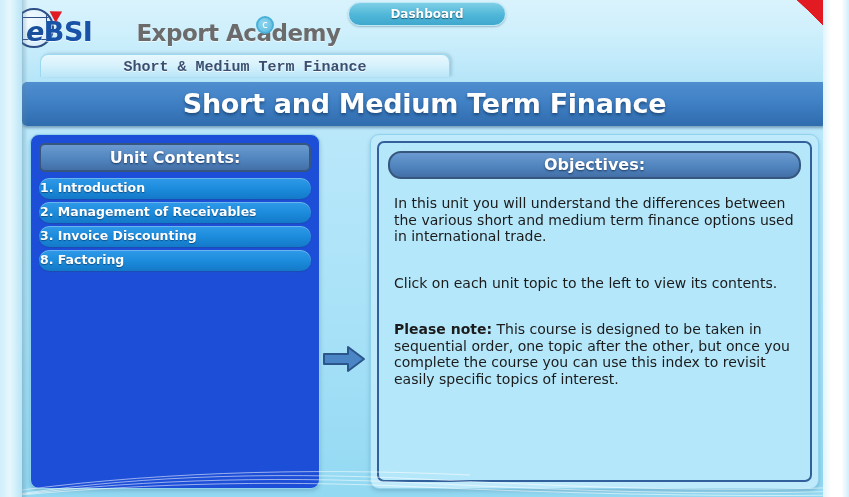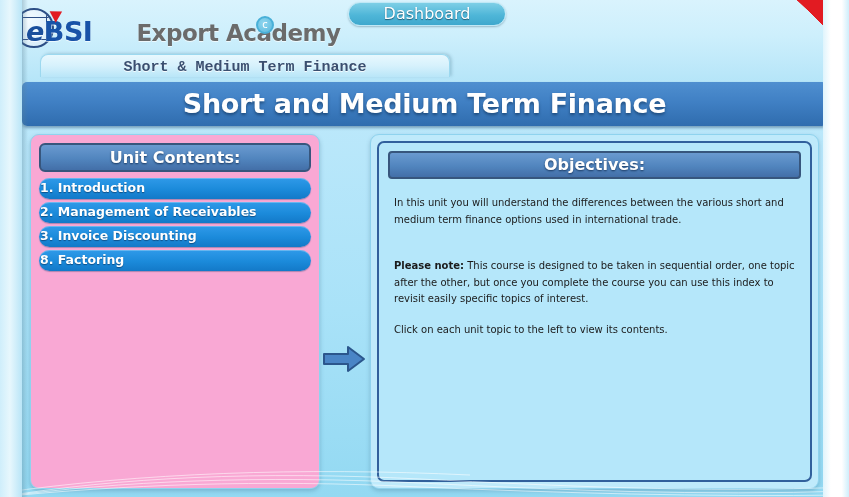--- a/index.html
+++ b/index.html
@@ -89,21 +89,21 @@
     z-index: 13;
   }
 
   
   .dashboard-btn {
     position: absolute; left: 348px; top: 2px; width: 158px; height: 24px;
     border-radius: 14px;
     background: linear-gradient(to bottom,#7ecfe6 0%, #4fb6d8 55%, #3fa8cd 100%);
     border: 1px solid #bfe8f6;
     box-shadow: 0 1px 2px rgba(40,80,100,.35);
-    color: #ffffff; font-weight: 400; font-size: 16px;
+    color: #ffffff; font-weight: 700; font-size: 12px;
     text-align: center; line-height: 22px;
     text-shadow: 0 1px 1px rgba(20,70,95,.8);
     z-index: 14;
   }
 
   
   .crumb-tab {
     position: absolute; left: 40px; top: 54px; width: 410px; height: 23px;
     border-radius: 8px 8px 0 0;
     background: linear-gradient(to bottom,#e8f8fe 0%, #d6f1fc 50%, #b9e6f8 100%);
@@ -134,21 +134,21 @@
     box-shadow: 0 2px 3px rgba(30,70,110,.45);
     color: #ffffff; font-weight: 700; font-size: 27px;
     text-align: center; line-height: 44px;
     letter-spacing: -.3px;
     text-shadow: 0 2px 3px rgba(10,40,75,.55);
   }
 
   
   .panel-left {
     position: absolute; left: 8px; top: 52px; width: 290px; height: 355px;
-    background: #f9a8d4;
+    background: #1d4ed8;
     border: 1px solid #8fd3ee;
     border-radius: 9px;
     box-shadow: 0 2px 4px rgba(50,100,130,.3);
   }
   .panel-head {
     margin: 8px 8px 6px 8px; height: 29px;
     background: linear-gradient(to bottom,#6a9ad0 0%, #5185be 55%, #436fa8 100%);
     border: 2px solid #37567d;
     border-radius: 6px;
     color: #ffffff; font-weight: 700; font-size: 16px;
@@ -203,29 +203,29 @@
     width: 100%; height: 100%;
     background: #b5e7fa;
     border: 2px solid #31609c;
     border-radius: 7px;
     padding: 8px 9px;
   }
   .obj-head {
     height: 28px;
     background: linear-gradient(to bottom,#6a9ad0 0%, #5185be 55%, #436fa8 100%);
     border: 2px solid #37567d;
-    border-radius: 4px;
+    border-radius: 13px;
     color: #ffffff; font-weight: 700; font-size: 16px;
     text-align: center; line-height: 24px;
     text-shadow: 0 1px 2px rgba(10,35,70,.75);
     margin-bottom: 16px;
   }
   .obj-body { padding: 0 6px; }
   .obj-p {
-    color: #1b1b1b; font-size: 10px; line-height: 16.5px;
+    color: #1b1b1b; font-size: 14px; line-height: 16.5px;
     margin-bottom: 14px;
   }
   .obj-p.gap { margin-bottom: 30px; }
   .obj-p b { font-weight: 700; }
 
   
   .waves {
     position: absolute; left: 0; bottom: 0; width: 849px; height: 34px;
     z-index: 28; pointer-events: none;
   }
@@ -272,22 +272,22 @@
       <svg width="44" height="30" viewBox="0 0 44 30">
         <path d="M2 10 L26 10 L26 3 L42 15 L26 27 L26 20 L2 20 Z" fill="#4a85c6" stroke="#2b5party" style="stroke:#2b568c" stroke-width="2" stroke-linejoin="round"></path>
       </svg>
     </div>
 
     <div class="panel-right">
       <div class="panel-right-inner">
         <div class="obj-head">Objectives:</div>
         <div class="obj-body">
           <p class="obj-p gap">In this unit you will understand the differences between the various short and medium term finance options used in international trade.</p>
+          <p class="obj-p gap">Click on each unit topic to the left to view its contents.</p>
           <p class="obj-p"><b>Please note:</b><span> This course is designed to be taken in sequential order, one topic after the other, but once you complete the course you can use this index to revisit easily specific topics of interest.</span></p>
-          <p class="obj-p gap">Click on each unit topic to the left to view its contents.</p>
         </div>
       </div>
     </div>
   </div>
 
   <div class="frame-shadow-l"></div>
   <div class="frame-left"></div>
   <div class="frame-right"></div>
 
   <svg class="waves" viewBox="0 0 849 34" preserveAspectRatio="none">

